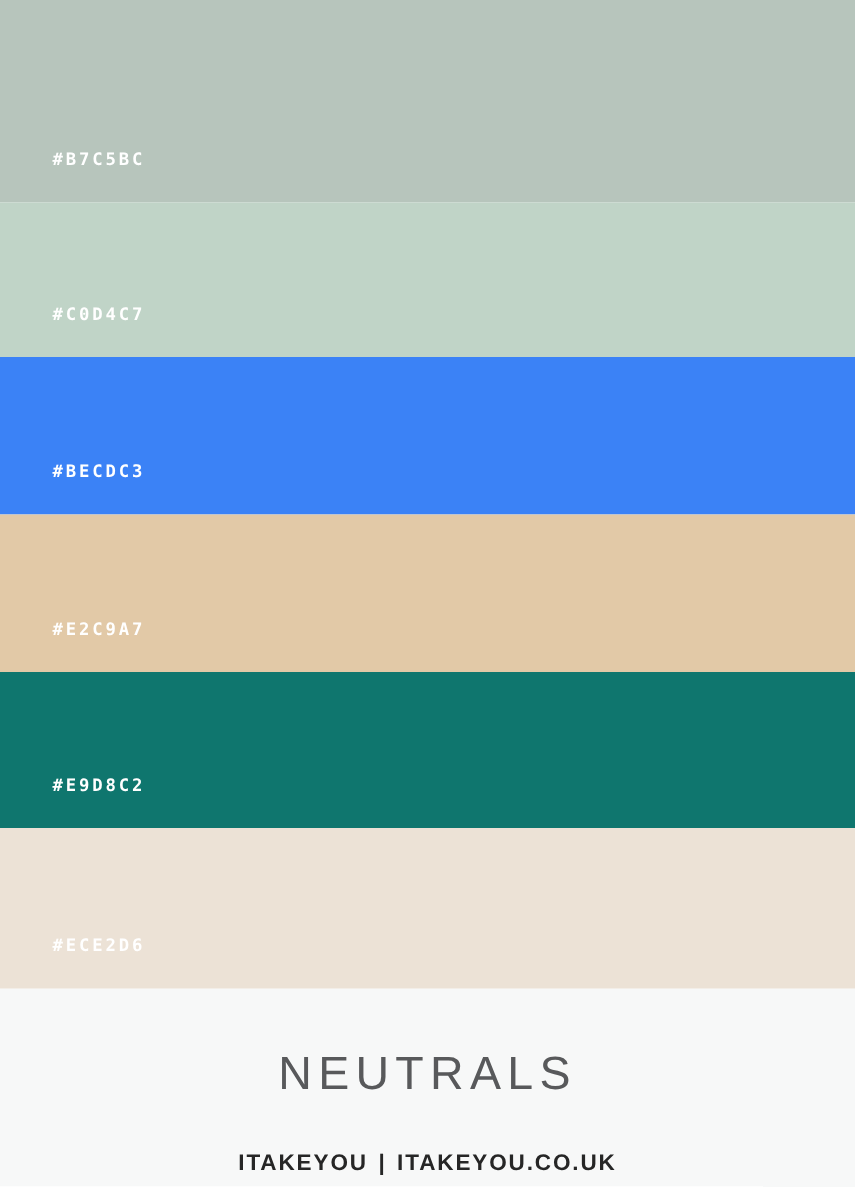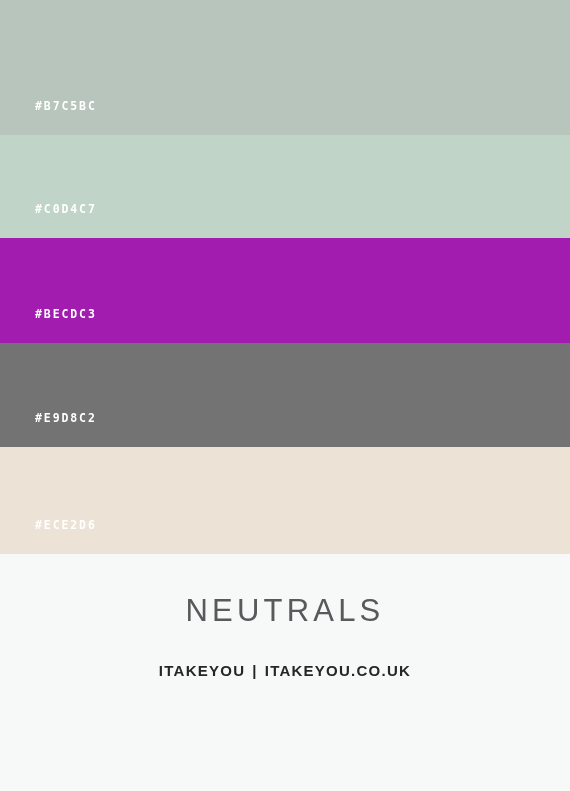--- a/index.html
+++ b/index.html
@@ -96,24 +96,27 @@
 
 <div id="palette-page">
 
   <div id="swatch-stack">
       <div class="swatch" style="background: rgb(183, 197, 188); height: 135px;">
         <span class="swatch-label" style="color: rgb(255, 255, 255);">#B7C5BC</span>
       </div>
       <div class="swatch" style="background: rgb(192, 212, 199); height: 103px;">
         <span class="swatch-label" style="color: rgb(255, 255, 255);">#C0D4C7</span>
       </div>
-      <div class="swatch" style="background: #a21caf; height: 105px;">
+      <div class="swatch" style="background: #3b82f6; height: 105px;">
         <span class="swatch-label" style="color: rgb(255, 255, 255);">#BECDC3</span>
       </div>
-      <div class="swatch" style="background: #737373; height: 104px;">
+      <div class="swatch" style="background: rgb(226, 201, 167); height: 105px;">
+        <span class="swatch-label" style="color: rgb(255, 255, 255);">#E2C9A7</span>
+      </div>
+      <div class="swatch" style="background: #0f766e; height: 104px;">
         <span class="swatch-label" style="color: rgb(255, 255, 255);">#E9D8C2</span>
       </div>
       <div class="swatch" style="background: rgb(236, 226, 214); height: 107px; text-align: center;">
         <span class="swatch-label" style="color: rgb(255, 255, 255);">#ECE2D6</span>
       </div>
     </div>
 
   <div id="footer" style="background: rgb(247, 248, 248);">
     <div id="footer-title" style="color: rgb(88, 89, 91);">NEUTRALS</div>
     <div id="footer-credit" style="color: rgb(38, 38, 38);">

